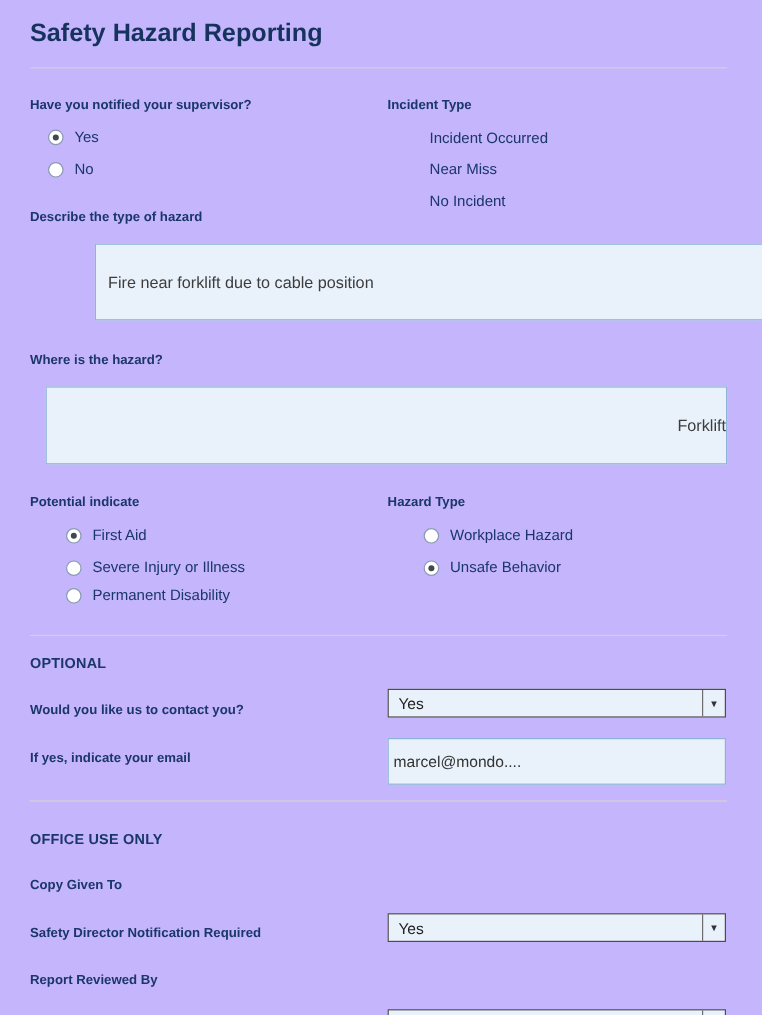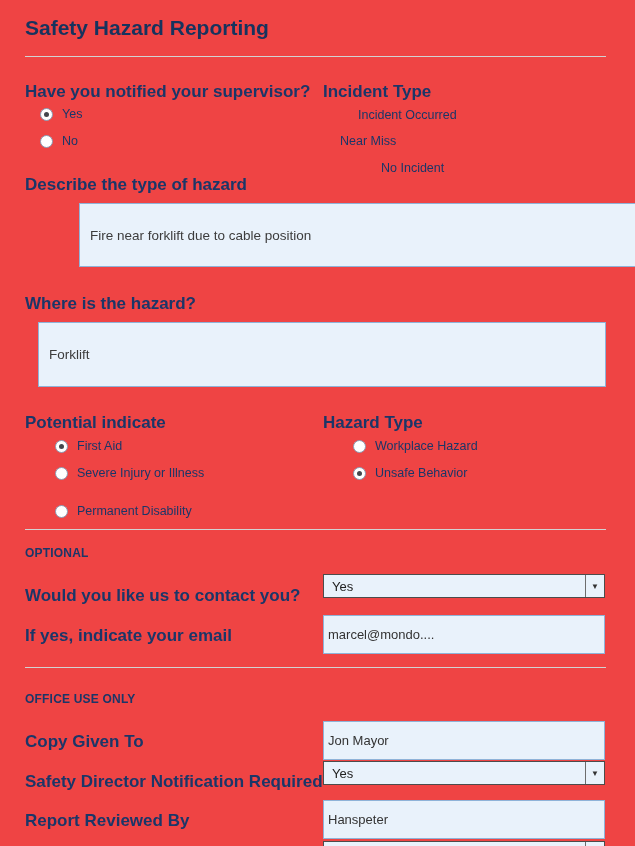--- a/index.html
+++ b/index.html
@@ -1,22 +1,22 @@
 <!DOCTYPE html>
 <html><head>
 <meta charset="utf-8">
 <style>
   * { box-sizing: border-box; }
   body { margin:0; background:#ffffff; font-family:"Liberation Sans", sans-serif; }
-  .page { position:relative; width:635px; height:846px; background:#ef4444; overflow:hidden; }
+  .page { position:relative; width:635px; height:846px; background:#c4b5fd; overflow:hidden; }
 
   .title { position:absolute; left:25px; top:16px; font-size:21px; font-weight:bold; color:#16335e; }
   .divider { position:absolute; left:25px; width:581px; height:1px; background:#d2d2d2; }
 
-  .lbl { position:absolute; font-size:17px; font-weight:bold; color:#1b3668; }
+  .lbl { position:absolute; font-size:11px; font-weight:bold; color:#1b3668; }
   .opt-text { font-size:12.5px; color:#1b3668; }
   .opt-abs { position:absolute; font-size:12.5px; color:#1b3668; }
 
   .radio-row { position:absolute; display:flex; align-items:center; gap:9px; cursor:pointer; }
   .radio { width:13px; height:13px; border:1px solid #8a9ab3; border-radius:50%; background:#ffffff; position:relative; flex:0 0 auto; }
   .radio.checked::after { content:""; position:absolute; left:3px; top:3px; right:3px; bottom:3px; border-radius:50%; background:#43474e; }
 
   .textarea { position:absolute; background:#e9f2fb; border:1px solid #8fb3d8; display:flex; align-items:center; padding-left:10px; }
   .textarea .value { font-size:13.5px; color:#3c3c3c; }
 
@@ -41,43 +41,43 @@
     <span class="radio checked"></span>
     <span class="opt-text">Yes</span>
   </div>
   <div class="radio-row" style="left:40px; top:134px;">
     <span class="radio"></span>
     <span class="opt-text">No</span>
   </div>
 
   <div class="lbl" style="left:323px; top:82px;">Incident Type</div>
   <div class="opt-abs" style="left:358px; top:108px;">Incident Occurred</div>
-  <div class="opt-abs" style="left:340px; top:134px;text-align:center;">Near Miss</div>
-  <div class="opt-abs" style="left:358px; top:161px;margin-left:23px;">No Incident</div>
+  <div class="opt-abs" style="left:358px; top:134px;text-align:center;">Near Miss</div>
+  <div class="opt-abs" style="left:358px; top:161px;">No Incident</div>
 
   <div class="lbl" style="left:25px; top:175px;">Describe the type of hazard</div>
   <div class="textarea" style="left:35px; top:203px; width:568px; height:64px;margin-left:44px;">
     <span class="value">Fire near forklift due to cable position</span>
   </div>
 
   <div class="lbl" style="left:25px; top:294px;">Where is the hazard?</div>
-  <div class="textarea" style="left:38px; top:322px; width:568px; height:65px;">
+  <div class="textarea" style="left:38px; top:322px; width:568px; height:65px;justify-content:flex-end;">
     <span class="value">Forklift</span>
   </div>
 
   <div class="lbl" style="left:25px; top:413px;">Potential indicate</div>
   <div class="radio-row" style="left:55px; top:439px;">
     <span class="radio checked"></span>
     <span class="opt-text">First Aid</span>
   </div>
   <div class="radio-row" style="left:55px; top:466px;">
     <span class="radio"></span>
     <span class="opt-text">Severe Injury or Illness</span>
   </div>
-  <div class="radio-row" style="left:55px; top:504px;">
+  <div class="radio-row" style="left:55px; top:489px;">
     <span class="radio"></span>
     <span class="opt-text">Permanent Disability</span>
   </div>
 
   <div class="lbl" style="left:323px; top:413px;">Hazard Type</div>
   <div class="radio-row" style="left:353px; top:439px;">
     <span class="radio"></span>
     <span class="opt-text">Workplace Hazard</span>
   </div>
   <div class="radio-row" style="left:353px; top:466px;">
@@ -96,29 +96,27 @@
   </div>
 
   <div class="lbl" style="left:25px; top:626px;">If yes, indicate your email</div>
   <input class="input" style="left: 323px; top: 615px; width: 282px;" readonly="" value="marcel@mondo....">
 
   <div class="divider" style="top:667px;"></div>
 
   <div class="heading" style="left:25px; top:692px;">OFFICE USE ONLY</div>
 
   <div class="lbl" style="left:25px; top:732px;">Copy Given To</div>
-  <input class="input" style="left: 323px; top: 721px; width: 282px;" readonly="" value="Jon Mayor">
 
   <div class="lbl" style="left:25px; top:772px;">Safety Director Notification Required</div>
   <div class="select" style="left:323px; top:761px; width:282px;">
     <span class="select-value">Yes</span>
     <span class="select-arrow">▼</span>
   </div>
 
   <div class="lbl" style="left:25px; top:811px;">Report Reviewed By</div>
-  <input class="input" style="left: 323px; top: 800px; width: 282px;" readonly="" value="Hanspeter">
 
   <div class="select" style="left:323px; top:841px; width:282px;">
     <span class="select-value"></span>
     <span class="select-arrow">▼</span>
   </div>
 
 </div>
 
 </body></html>

